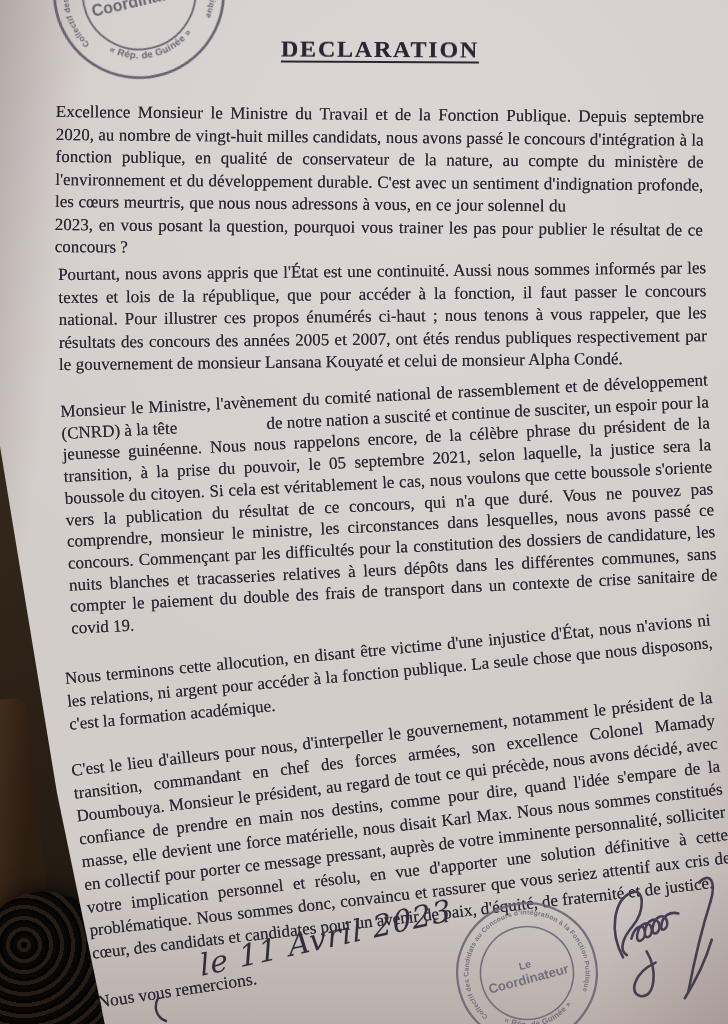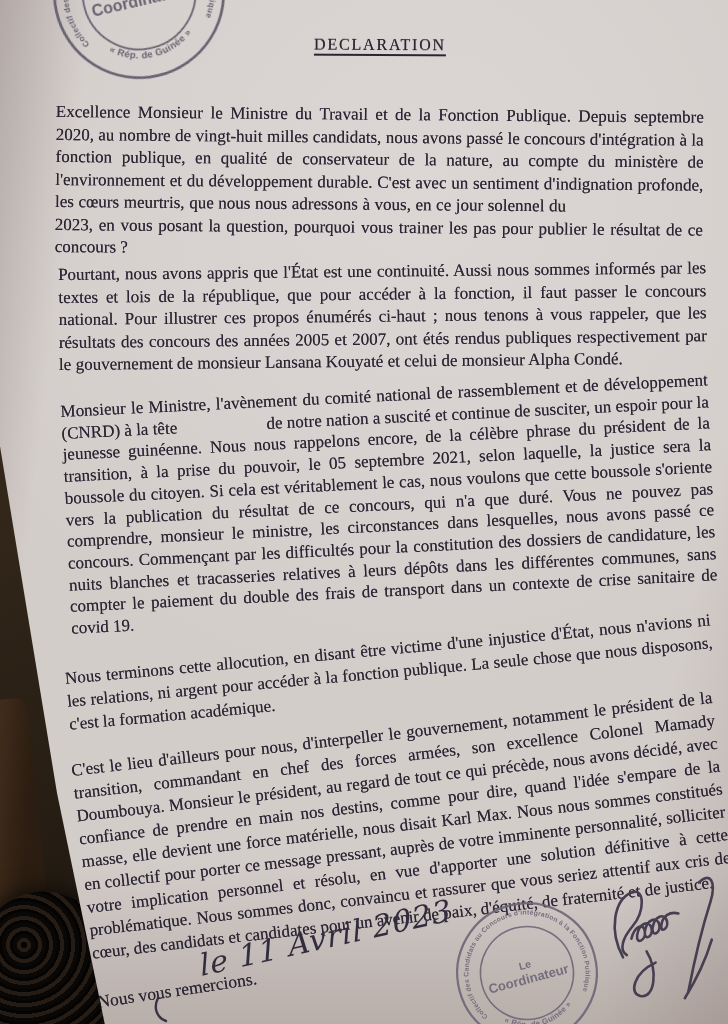--- a/index.html
+++ b/index.html
@@ -19,21 +19,21 @@
       linear-gradient(97deg, rgba(96,76,74,.30) 0%, rgba(0,0,0,0) 11%),
       linear-gradient(0deg, rgba(88,64,56,.22) 0%, rgba(0,0,0,0) 16%),
       linear-gradient(283deg, rgba(90,72,66,.18) 0%, rgba(0,0,0,0) 14%),
       #d3cdca;
     clip-path:polygon(-6px -6px, 734px -6px, 734px 1030px, 106px 1030px, 57px 793px, -3px 428px);
     filter:drop-shadow(-7px 3px 9px rgba(0,0,0,.55));}
 
   .txt{position:absolute;color:#2a2533;text-shadow:0 0 .45px rgba(42,37,51,.75);}
   .para{width:648px;font-size:17px;line-height:22.5px;text-align:justify;transform-origin:left top;}
   .title-wrap{left:70px;top:36px;width:620px;text-align:center;transform:rotate(.3deg);}
-  .title{font-size:16px;font-weight:normal;letter-spacing:1.8px;
+  .title{font-size:24px;font-weight:bold;letter-spacing:1.8px;
     text-decoration:underline;text-decoration-thickness:2px;text-underline-offset:4px;}
   .p1{left:56px;top:84px;transform:rotate(.5deg);}
   .p2{left:58px;top:247px;transform:rotate(-.6deg);}
   .p3{left:60px;top:384px;line-height:21.7px;transform:rotate(-2.8deg);}
   .p4{left:64px;top:650px;line-height:23px;transform:rotate(-5.2deg);}
   .p5{left:70px;top:742px;width:645px;line-height:23px;transform:rotate(-6.5deg);}
   .closing{left:96px;top:992px;font-size:17.5px;transform:rotate(-8.5deg);transform-origin:left top;}
 
   .hand-date{left:198px;top:948px;width:300px;font-family:"DejaVu Serif", serif;font-style:italic;
     font-size:30px;letter-spacing:1px;color:#322d3c;transform:rotate(-12.5deg) skewX(-6deg);

